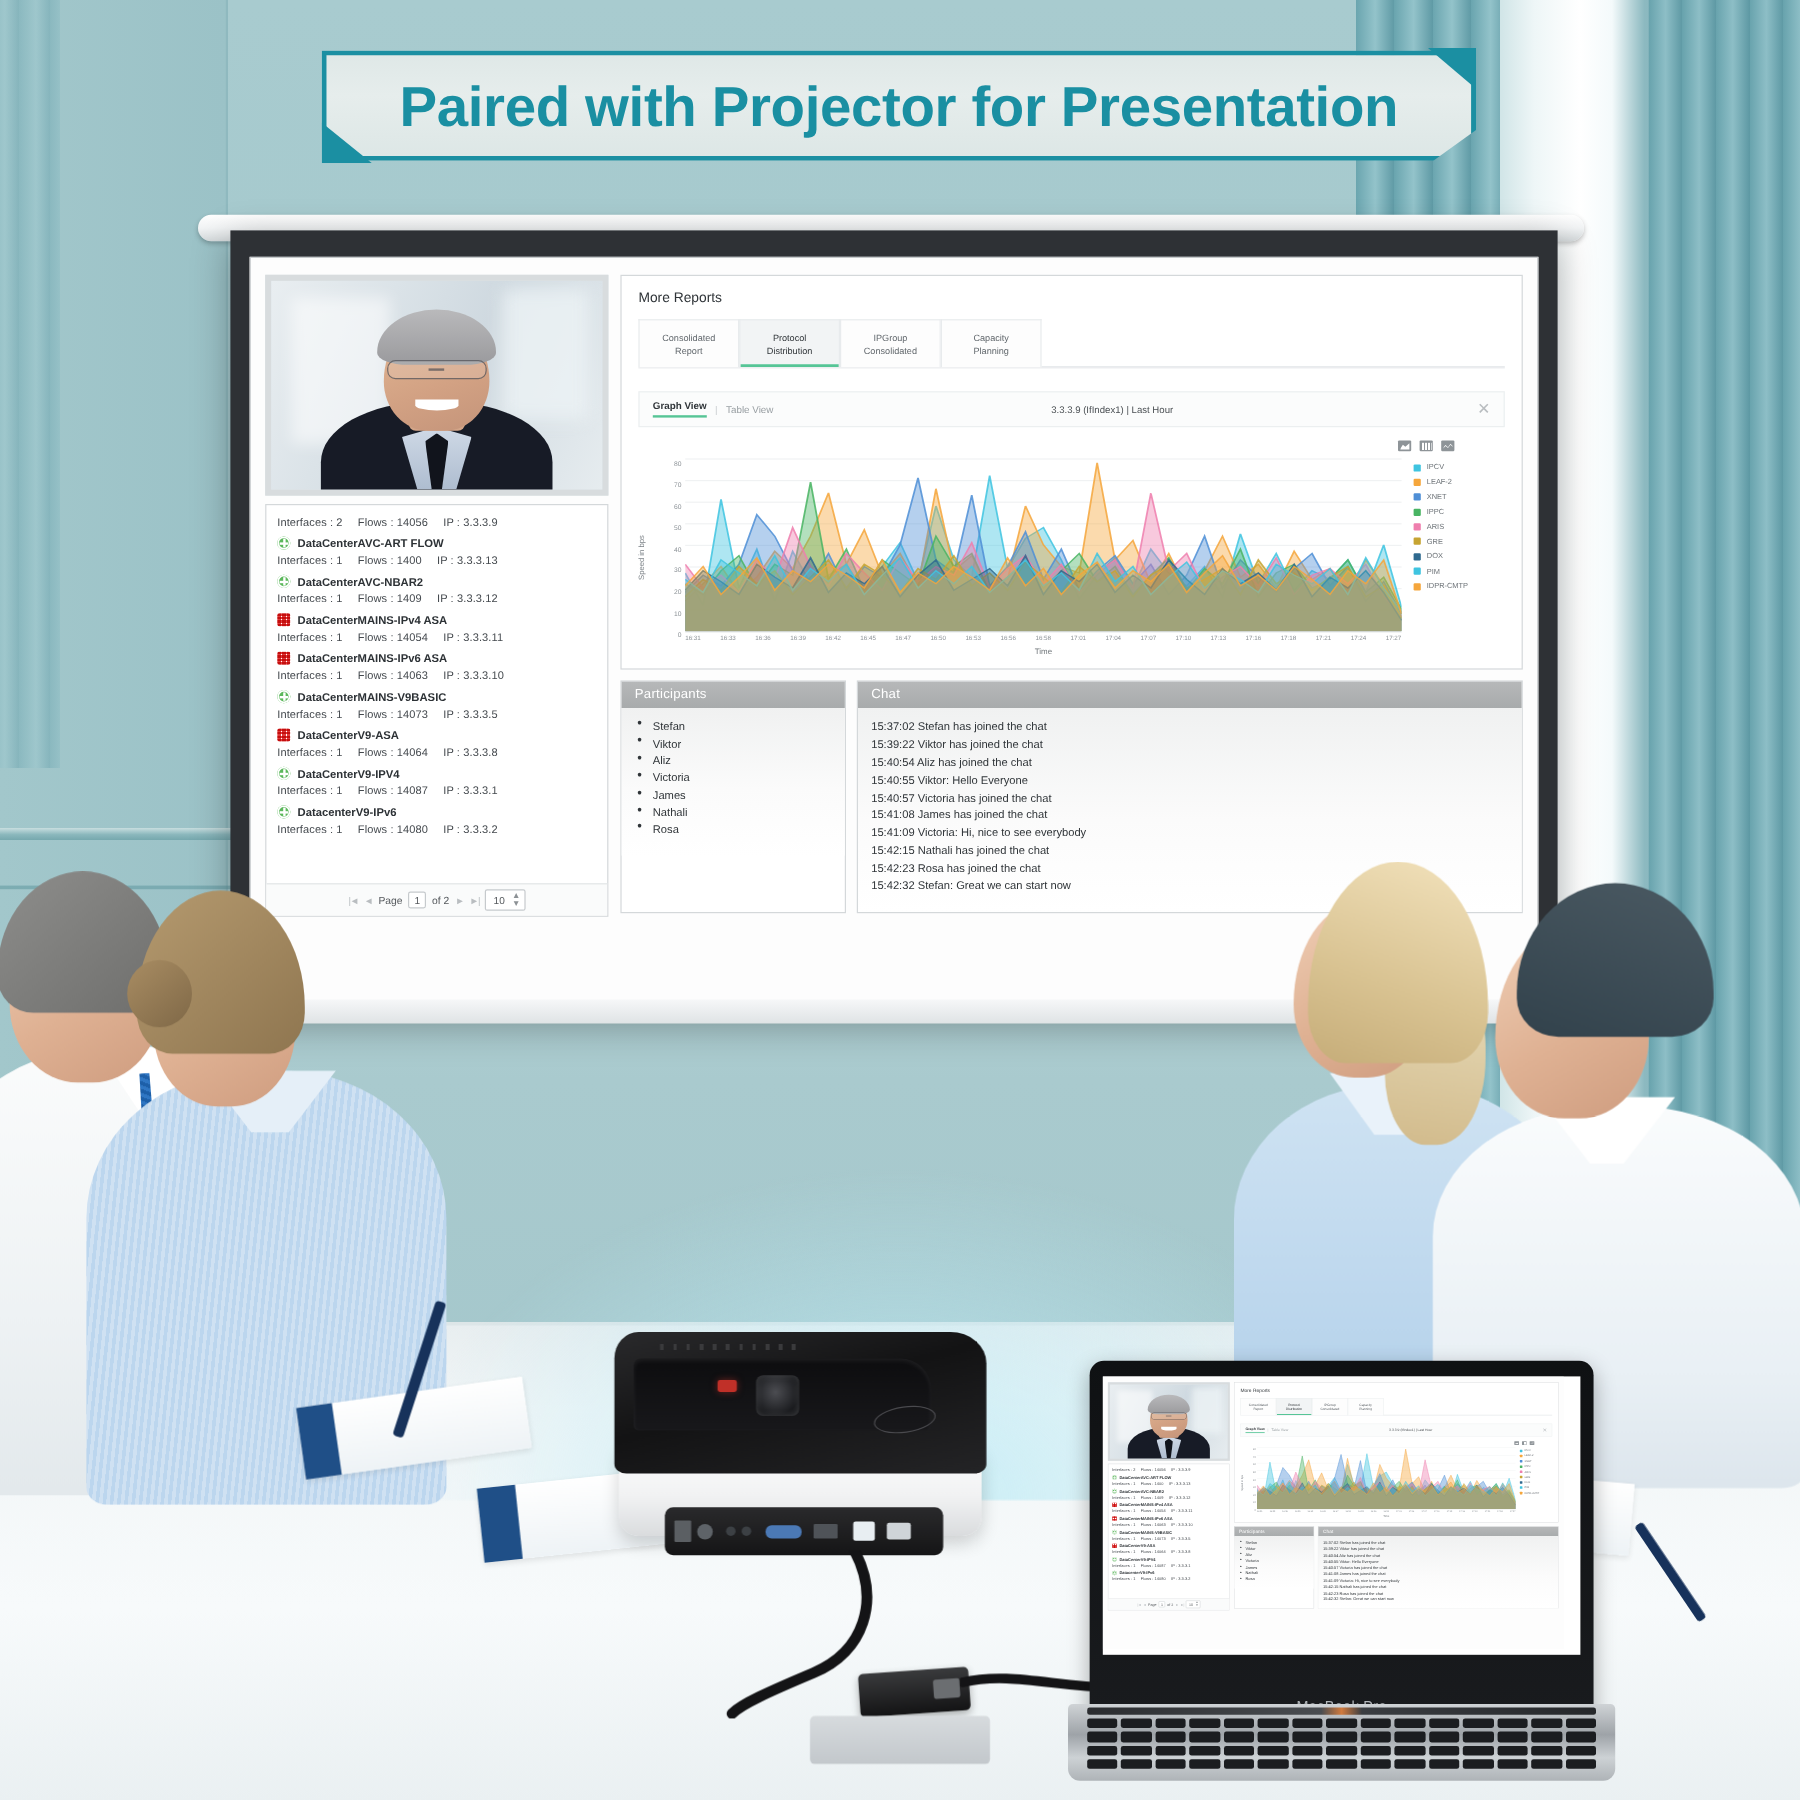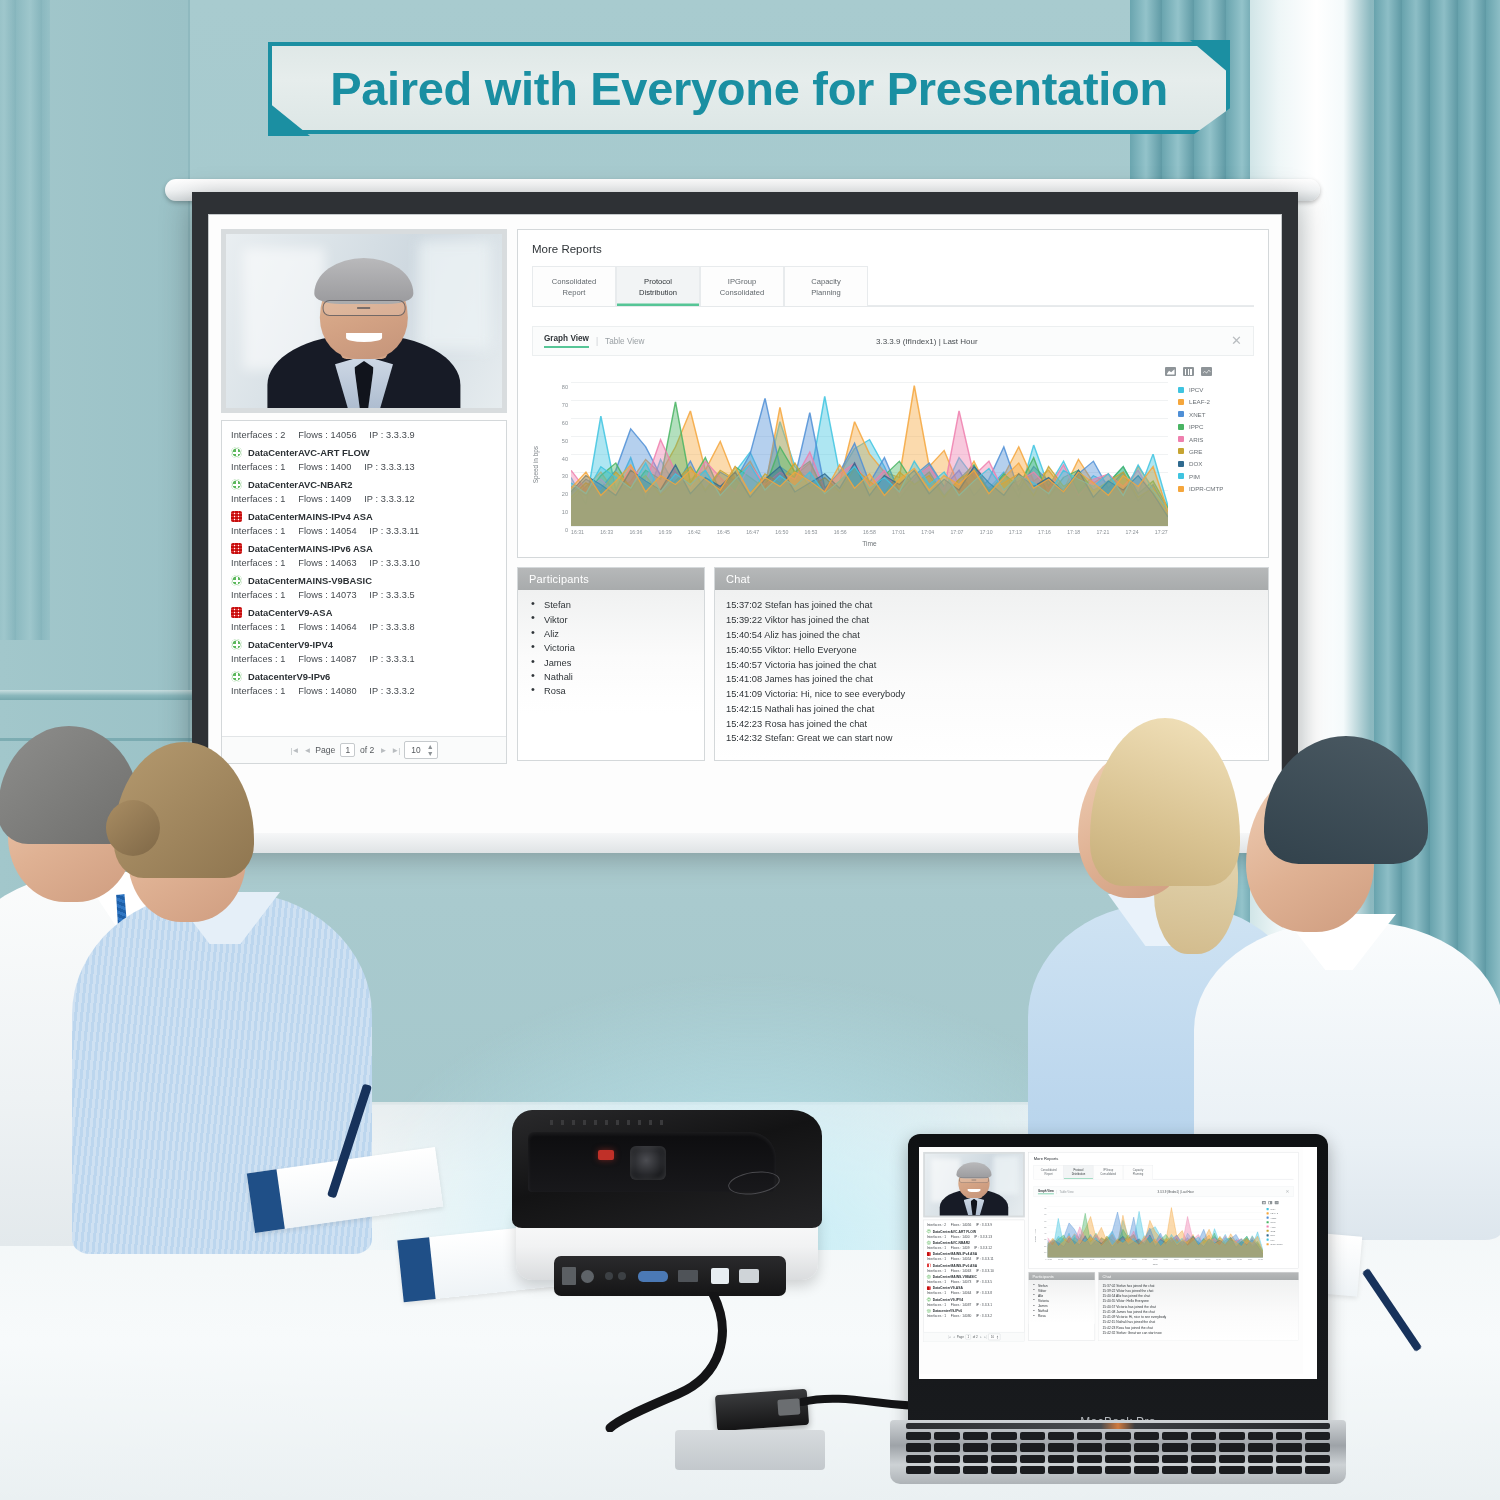--- a/index.html
+++ b/index.html
@@ -353,21 +353,21 @@
   <div class="curtain curt-b"></div>
   <div class="curtain-left"></div>
   <div class="table"></div>
   <div class="table-glow"></div>
 </div>
 
 <div class="banner">
   <div class="banner-inner"></div>
   <div class="banner-notch-l"></div>
   <div class="banner-notch-r"></div>
-  <div class="banner-text">Paired with Everyone for Presentation</div>
+  <div class="banner-text">Paired with Projector for Presentation</div>
 </div>
 
 <div class="screen-mount"></div>
 <div class="screen-frame">
   <div class="screen-surface">
 
     <div class="app">
 
       <div class="col-left">
         <div class="video-box">

